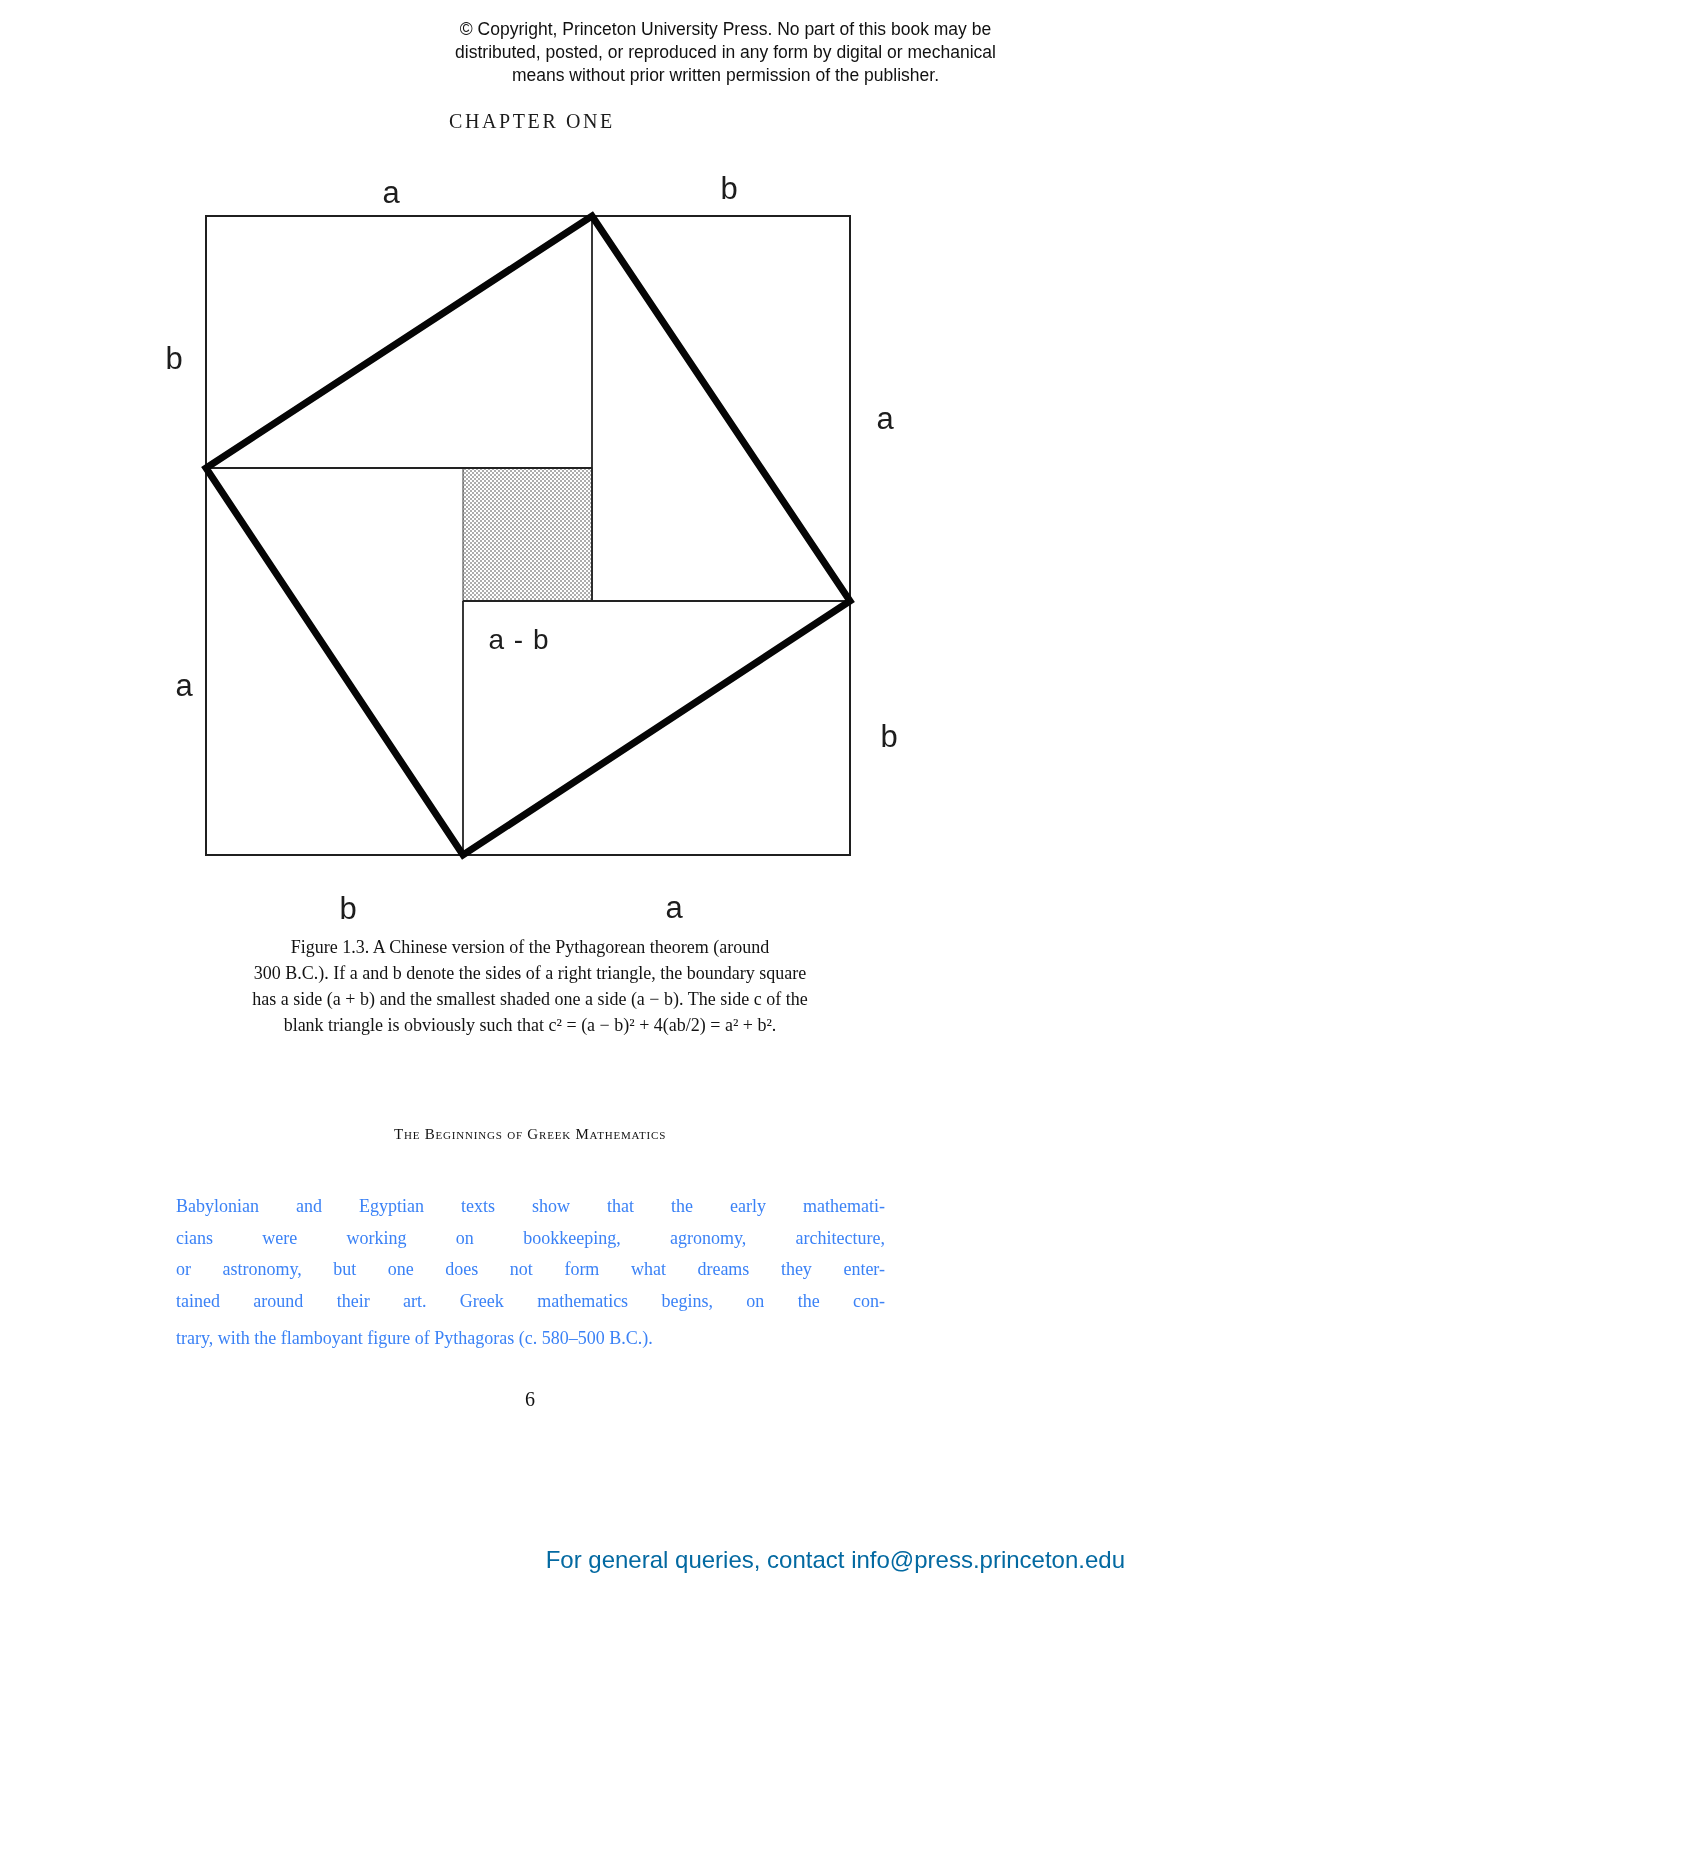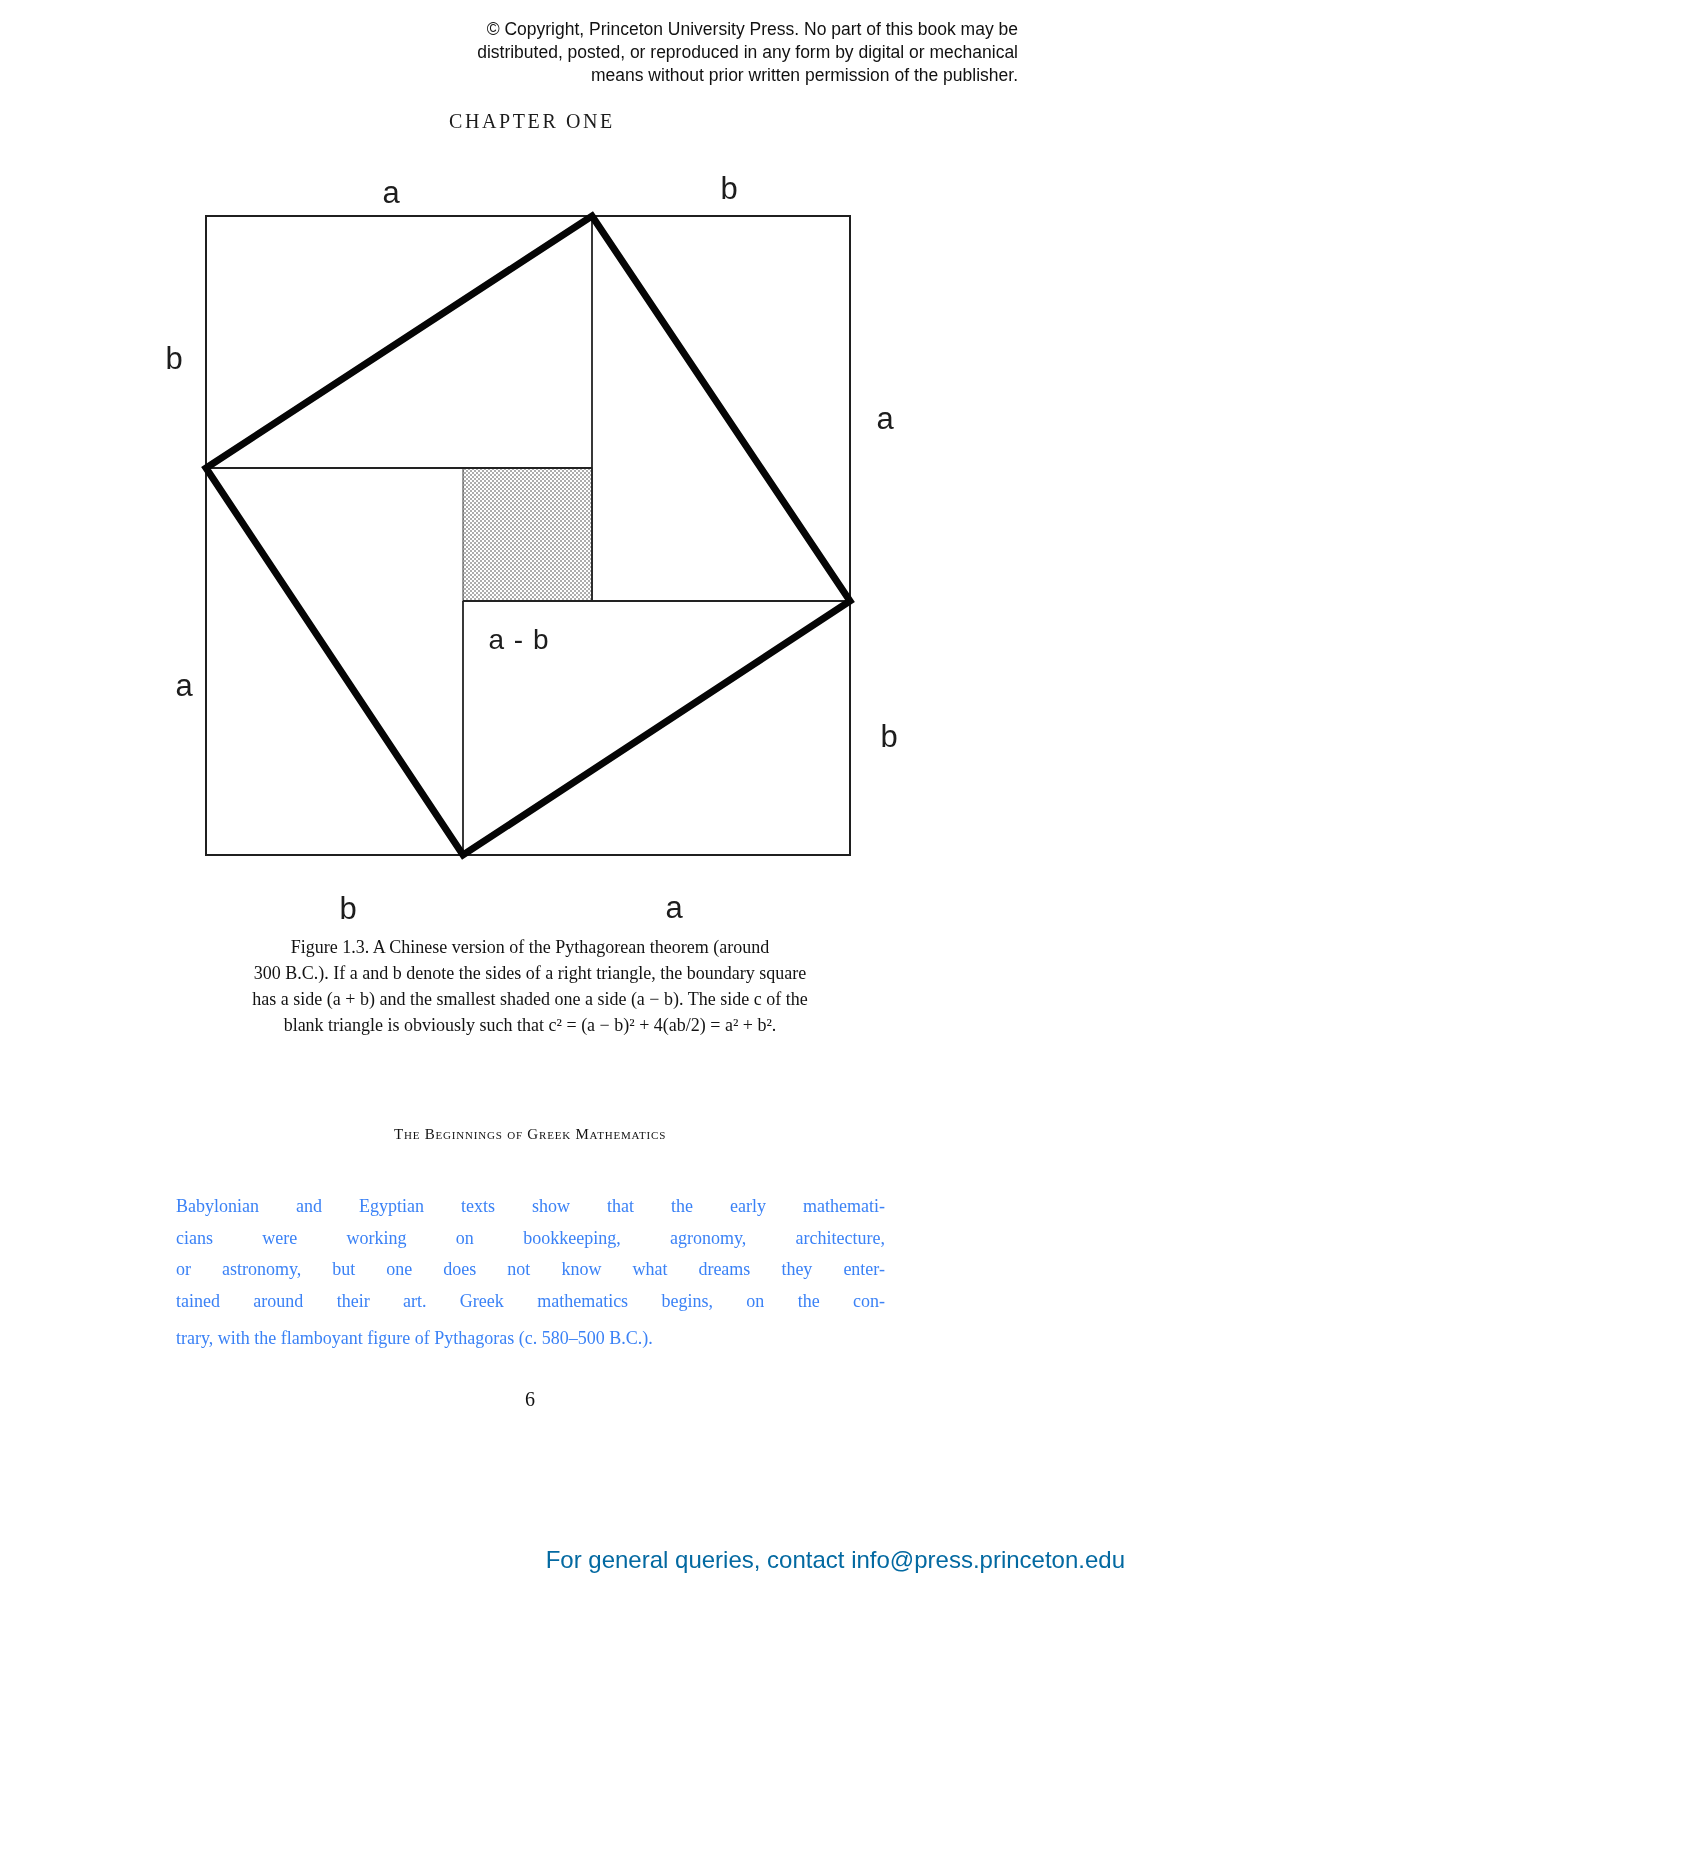--- a/index.html
+++ b/index.html
@@ -15,21 +15,21 @@
 
   .copyright {
     position: absolute;
     left: 433px;
     top: 18px;
     width: 585px;
     font-family: "Liberation Sans", sans-serif;
     font-size: 17.5px;
     line-height: 23px;
     color: #111;
-    text-align: right;
+    text-align: center;
   }
 
   .chapter {
     position: absolute;
     left: 449px;
     top: 110px;
     font-family: "Liberation Serif", serif;
     font-size: 20px;
     letter-spacing: 2.6px;
     color: #1c1c1c;
@@ -185,21 +185,21 @@
     <div>300 B.C.). If a and b denote the sides of a right triangle, the boundary square</div>
     <div>has a side (a + b) and the smallest shaded one a side (a − b). The side c of the</div>
     <div>blank triangle is obviously such that c² = (a − b)² + 4(ab/2) = a² + b².</div>
   </div>
 
   <div class="section-heading">The Beginnings of Greek Mathematics</div>
 
   <div class="body-paragraph">
     <div class="line">Babylonian and Egyptian texts show that the early mathemati-</div>
     <div class="line">cians were working on bookkeeping, agronomy, architecture,</div>
-    <div class="line">or astronomy, but one does not know what dreams they enter-</div>
+    <div class="line">or astronomy, but one does not form what dreams they enter-</div>
     <div class="line">tained around their art. Greek mathematics begins, on the con-</div>
     <div class="line last">trary, with the flamboyant figure of Pythagoras (c. 580–500 B.C.).</div>
   </div>
 
   <div class="page-number">6</div>
 
   <div class="footer-contact">For general queries, contact info@press.princeton.edu</div>
 
 </div>
 

